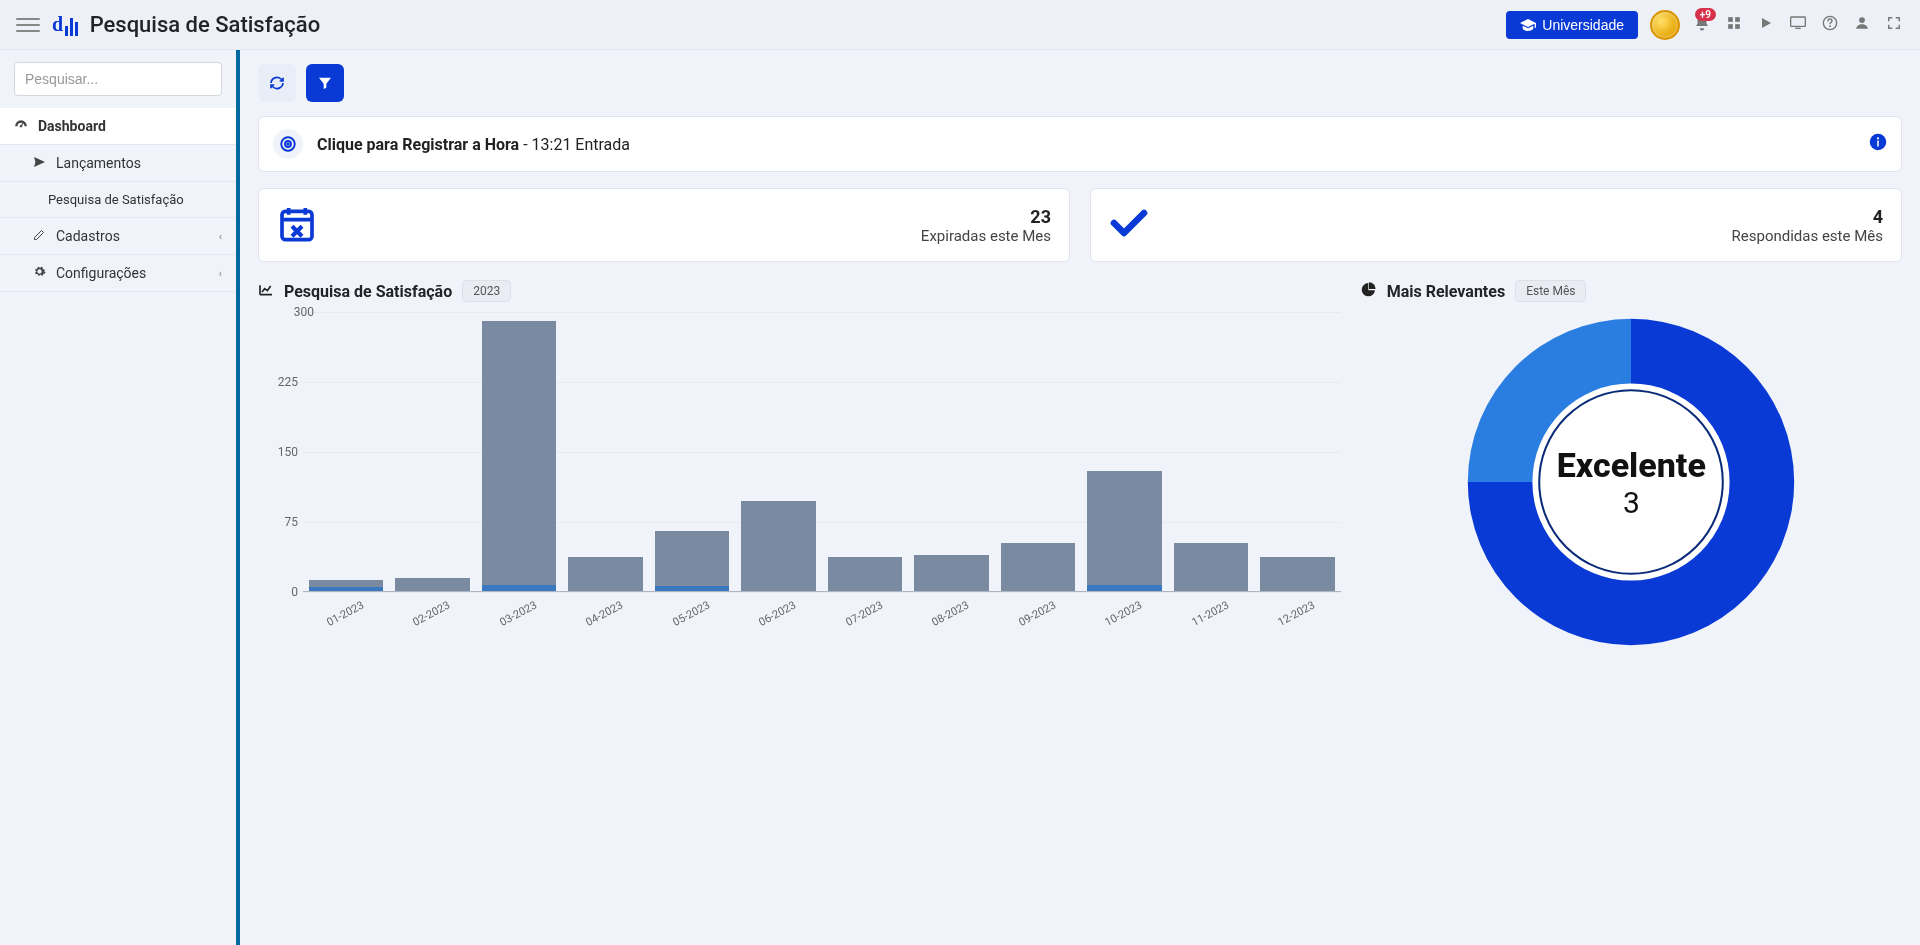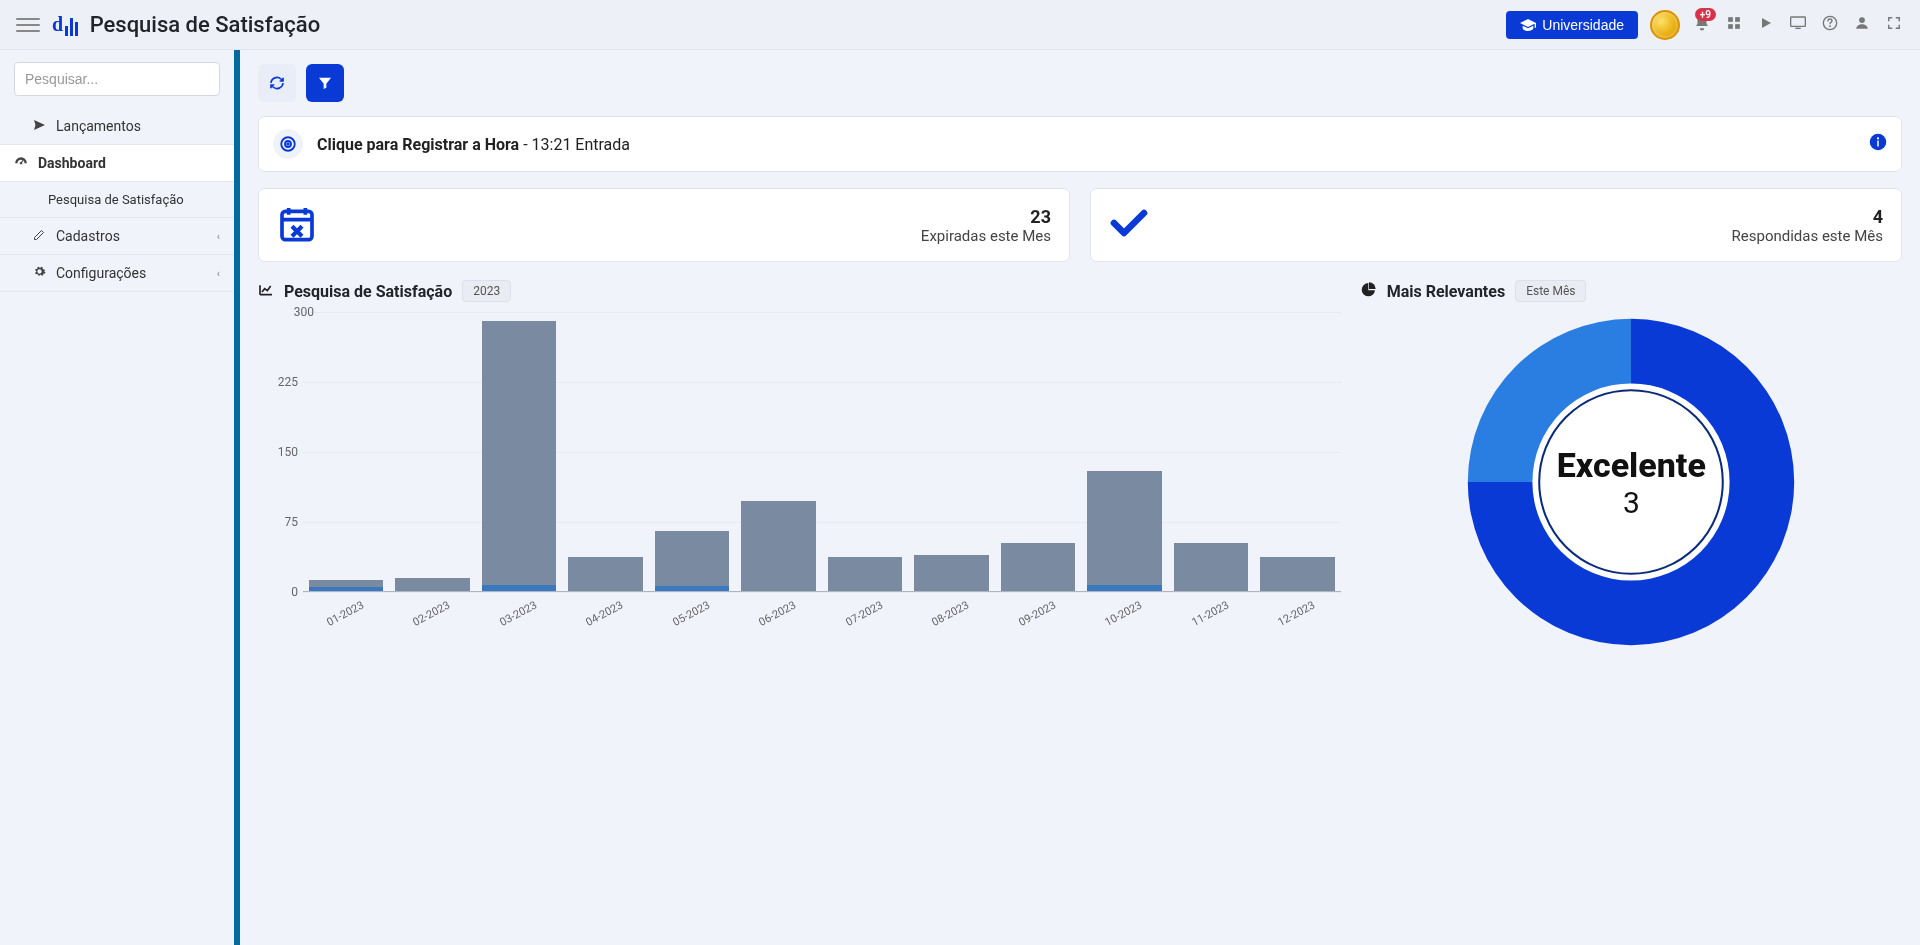--- a/index.html
+++ b/index.html
@@ -13,21 +13,21 @@
 .logo-bars span { width:3px; background:#093ad6; }
 .page-title { font-size:22px; font-weight:500; color:#212529; }
 .topbar-spacer { flex:1; }
 .btn-universidade { background:#093ad6; color:#ffffff; border:none; border-radius:4px; padding:6px 14px; font-size:14px; display:flex; align-items:center; gap:6px; cursor:pointer; }
 .coin { width:30px; height:30px; border-radius:50%; background: radial-gradient(circle at 35% 35%, #ffe26a, #e5a400 70%); border:2px solid #d99400; box-shadow: inset 0 0 4px rgba(255,255,255,0.6); }
 .bell-wrap { position:relative; color:#999; }
 .bell-badge { position:absolute; top:-6px; right:-4px; background:#d6324b; color:#fff; font-size:10px; border-radius:8px; padding:1px 5px; font-weight:600; }
 .topbar-icon { color:#777; width:20px; text-align:center; cursor:pointer; font-size:14px; }
 
 .layout { display:flex; }
-.sidebar { width:240px; background:#f0f3fa; min-height: calc(100vh - 50px); border-right:6px solid #0369a1; }
+.sidebar { width:240px; background:#f0f3fa; min-height: calc(100vh - 50px); border-right:4px solid #0369a1; }
 .search-box { margin:12px 14px; }
 .search-box input { width:100%; border:1px solid #d5d8e1; border-radius:4px; padding:8px 10px; font-size:14px; background:#fff; color:#333; }
 .search-box input::placeholder { color:#999; }
 .nav-item { display:flex; align-items:center; gap:10px; padding:10px 14px; font-size:14px; color:#333; cursor:pointer; border-bottom:1px solid #e3e6ee; }
 .nav-item.active { background:#fff; font-weight:700; }
 .nav-item.sub { padding-left:32px; font-weight:400; }
 .nav-item.subsub { padding-left:48px; font-weight:400; font-size:13px; }
 .nav-item .chev { margin-left:auto; color:#888; font-size:11px; }
 .nav-icon { width:14px; text-align:center; color:#444; }
 
@@ -144,37 +144,37 @@
         <path d="M3 9V3h6M21 9V3h-6M3 15v6h6M21 15v6h-6"></path>
       </svg>
   </div>
 </div>
 
 <div class="layout">
   <aside class="sidebar">
     <div class="search-box">
       <input type="text" placeholder="Pesquisar..." style="">
     </div>
-    <div class="nav-item sub">
-      <span class="nav-icon">
-        <svg width="12" height="12" viewBox="0 0 24 24" fill="currentColor">
-            <path d="M2 22l22-10L2 2l3 10z"></path>
-          </svg>
-      </span>
-      <span>Lançamentos</span>
-    </div>
     <div class="nav-item active">
       <span class="nav-icon">
         <svg width="14" height="12" viewBox="0 0 24 20" fill="currentColor">
             <path d="M12 2A10 10 0 002 12h4a6 6 0 1112 0h4A10 10 0 0012 2z"></path>
             <circle cx="12" cy="12" r="2"></circle>
             <rect x="11" y="6" width="2" height="5" transform="rotate(35 12 12)"></rect>
           </svg>
       </span>
       <span>Dashboard</span>
+    </div>
+    <div class="nav-item sub">
+      <span class="nav-icon">
+        <svg width="12" height="12" viewBox="0 0 24 24" fill="currentColor">
+            <path d="M2 22l22-10L2 2l3 10z"></path>
+          </svg>
+      </span>
+      <span>Lançamentos</span>
     </div>
     <div class="nav-item subsub">
       <span>Pesquisa de Satisfação</span>
     </div>
     <div class="nav-item sub">
       <span class="nav-icon">
         <svg width="12" height="12" viewBox="0 0 24 24" fill="none" stroke="currentColor" stroke-width="2">
             <path d="M3 17v4h4L21 7l-4-4L3 17z"></path>
           </svg>
       </span>

